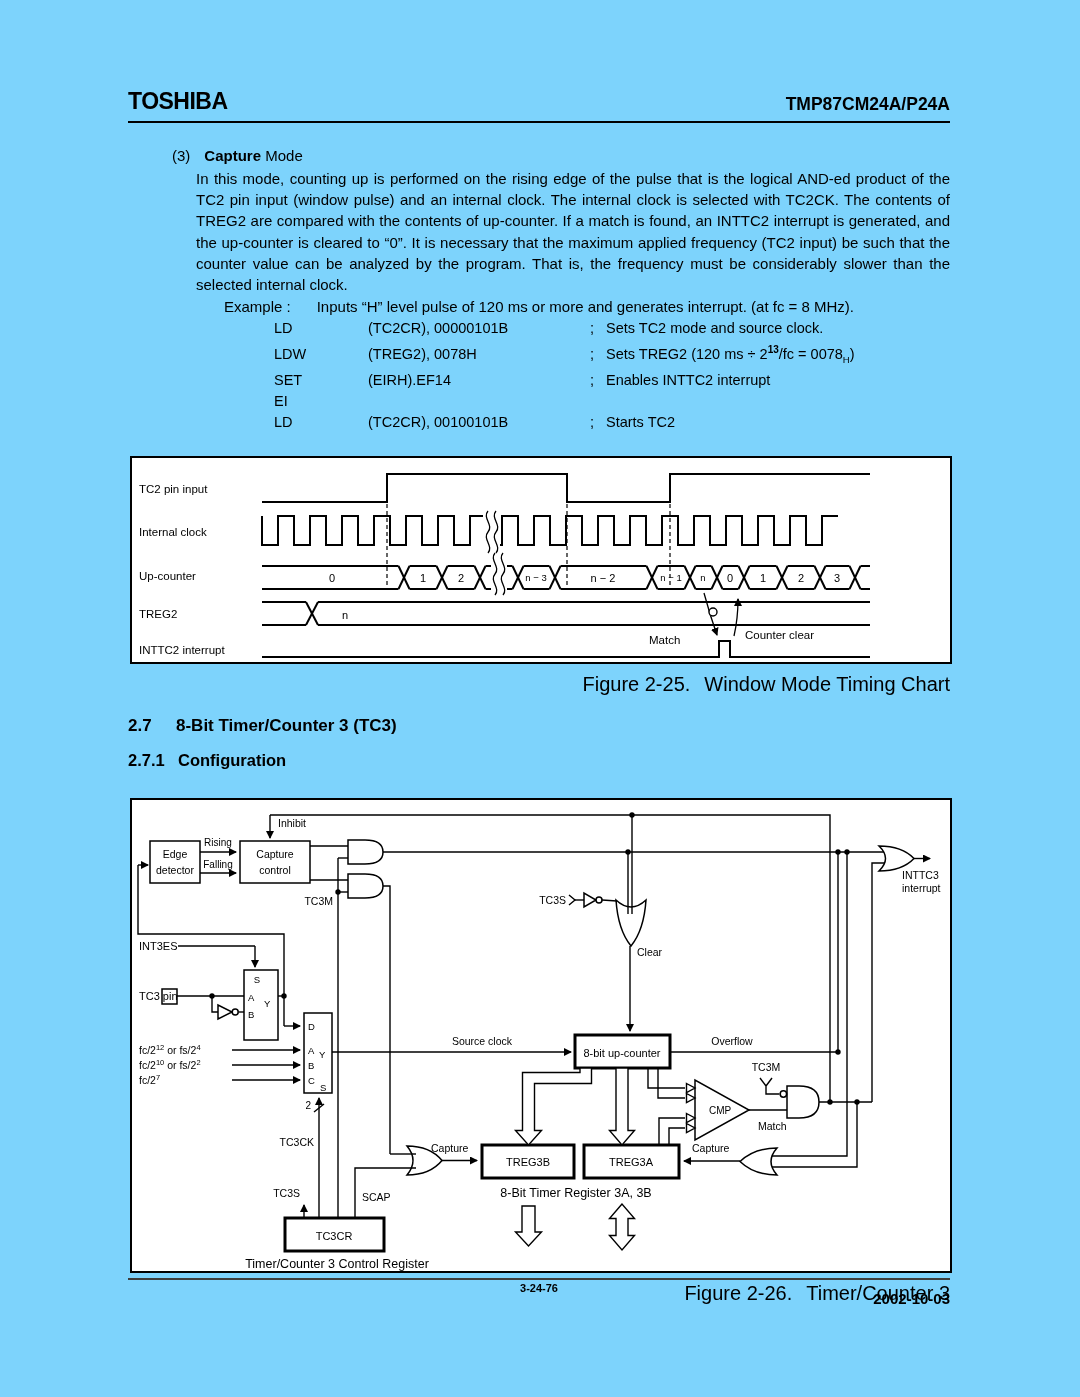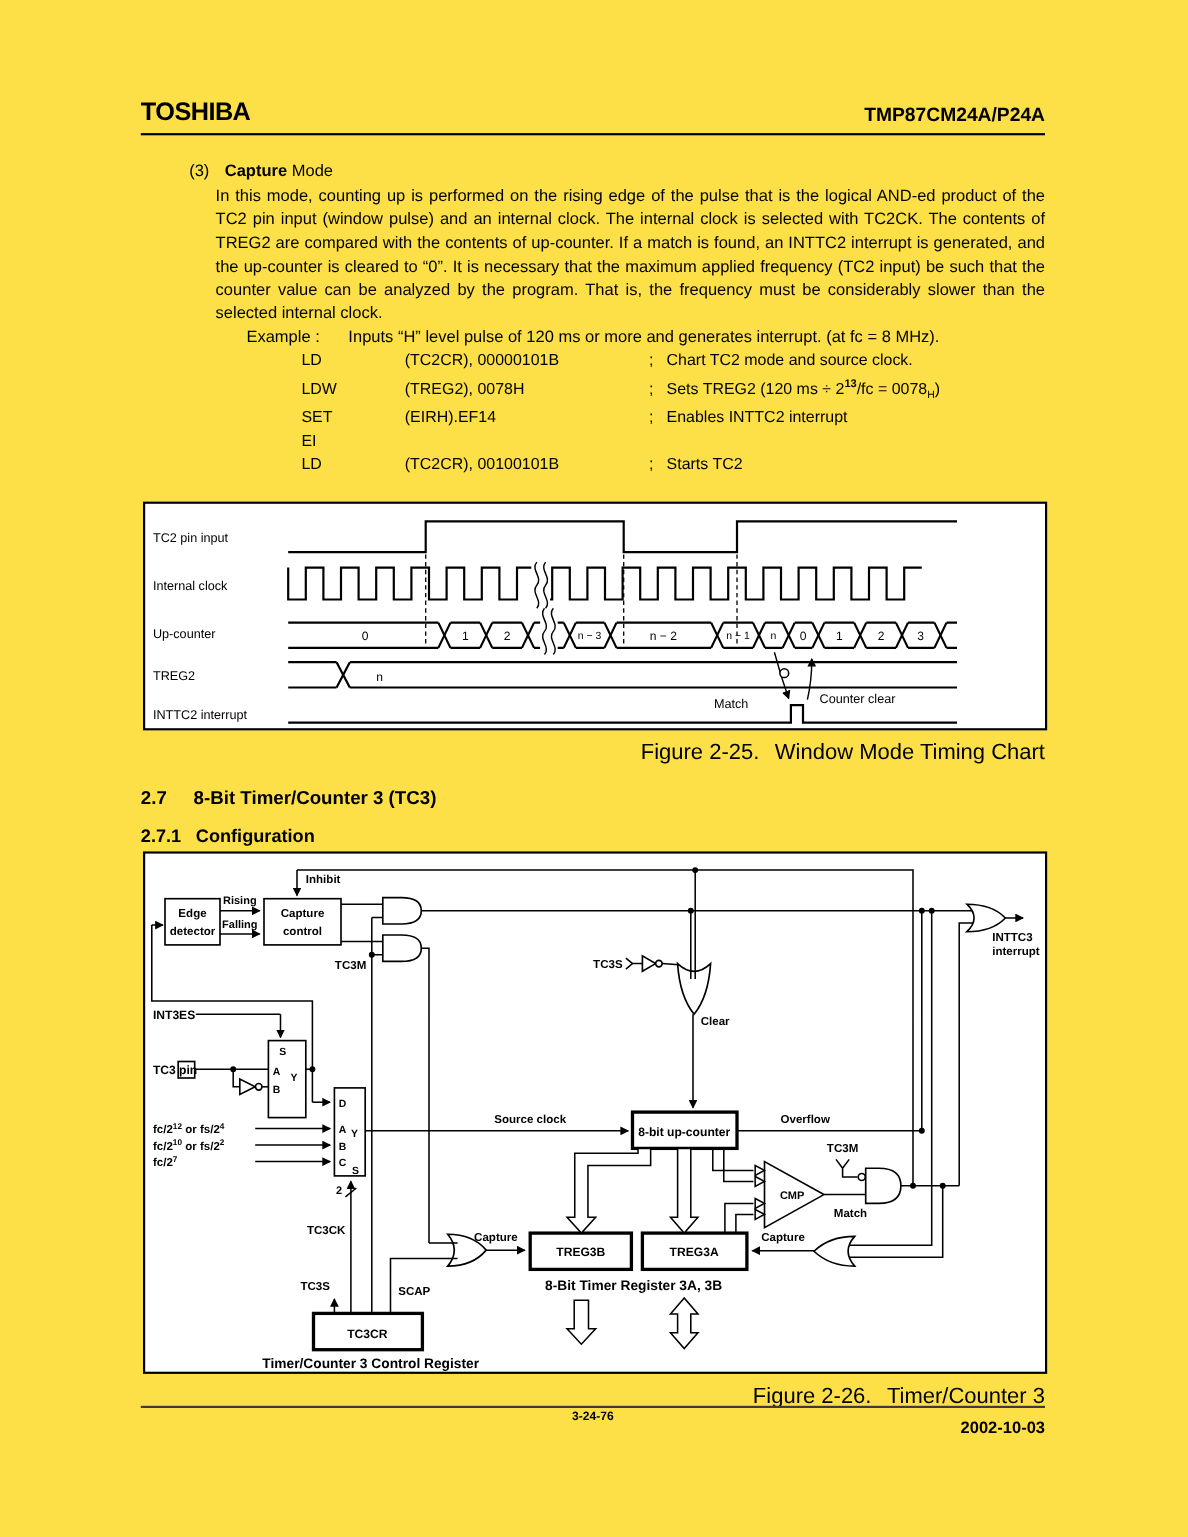--- a/index.html
+++ b/index.html
@@ -1,17 +1,17 @@
 <!DOCTYPE html>
 <html><head>
 <meta charset="utf-8">
 <style>
   html,body{margin:0;padding:0;background:#e8e8e8;}
   .page{
-    width:1080px;height:1397px;background:#fde047;position:relative;
+    width:1080px;height:1397px;background:#7dd3fc;position:relative;
     font-family:"Liberation Sans",sans-serif;color:#000;
     box-sizing:border-box;padding:88px 130px 0 128px;overflow:hidden;
   }
   
   .hdr{display:flex;justify-content:space-between;align-items:flex-end;
        border-bottom:2px solid #000;padding-bottom:6px;}
   .brand{font-size:23px;font-weight:bold;letter-spacing:-0.5px;}
   .part{font-size:17.5px;font-weight:bold;}
   
   .sec3{margin:24px 0 4px 44px;font-size:15px;}
@@ -71,21 +71,21 @@
   </div>
 
   <div class="para">In this mode, counting up is performed on the rising edge of the pulse that is the logical AND-ed product of the TC2 pin input (window pulse) and an internal clock. The internal clock is selected with TC2CK. The contents of TREG2 are compared with the contents of up-counter. If a match is found, an INTTC2 interrupt is generated, and the up-counter is cleared to “0”. It is necessary that the maximum applied frequency (TC2 input) be such that the counter value can be analyzed by the program. That is, the frequency must be considerably slower than the selected internal clock.</div>
 
   <div class="example">
     <span class="exl">Example :</span><span>Inputs “H” level pulse of 120 ms or more and generates interrupt. (at fc = 8 MHz).</span>
   </div>
 
   <div class="code">
     <div class="code-row">
-      <span class="c-m">LD</span><span class="c-o">(TC2CR), 00000101B</span><span class="c-s">;</span><span>Chart TC2 mode and source clock.</span>
+      <span class="c-m">LD</span><span class="c-o">(TC2CR), 00000101B</span><span class="c-s">;</span><span>Sets TC2 mode and source clock.</span>
     </div>
     <div class="code-row">
       <span class="c-m">LDW</span><span class="c-o">(TREG2), 0078H</span><span class="c-s">;</span><span>Sets TREG2 (120 ms ÷ 2</span><sup>13</sup><span>/fc = 0078</span><sub>H</sub><span>)</span>
     </div>
     <div class="code-row">
       <span class="c-m">SET</span><span class="c-o">(EIRH).EF14</span><span class="c-s">;</span><span>Enables INTTC2 interrupt</span>
     </div>
     <div class="code-row">
       <span class="c-m">EI</span>
     </div>
@@ -193,21 +193,21 @@
     <span class="cl">Figure 2-25.</span><span>Window Mode Timing Chart</span>
   </div>
 
   <div class="h27">
     <span class="num">2.7</span><span>8-Bit Timer/Counter 3 (TC3)</span>
   </div>
   <div class="h271">
     <span class="num">2.7.1</span><span>Configuration</span>
   </div>
 
-  <div class="figbox" style="margin-top:4px;font-weight:bold;">
+  <div class="figbox" style="margin-top:28px;">
   <svg width="818" height="471" viewBox="0 0 818 471">
     <defs>
       <marker id="a26" markerWidth="8" markerHeight="8" refX="7" refY="4" orient="auto-start-reverse" markerUnits="userSpaceOnUse">
         <path d="M0,0 L8,4 L0,8 Z" fill="#000"></path>
       </marker>
       <path id="chev" d="M-8.5,-4.5 L0,0 L-8.5,4.5 Z" class="hollow"></path>
     </defs>
 
     <g class="wire">
 

